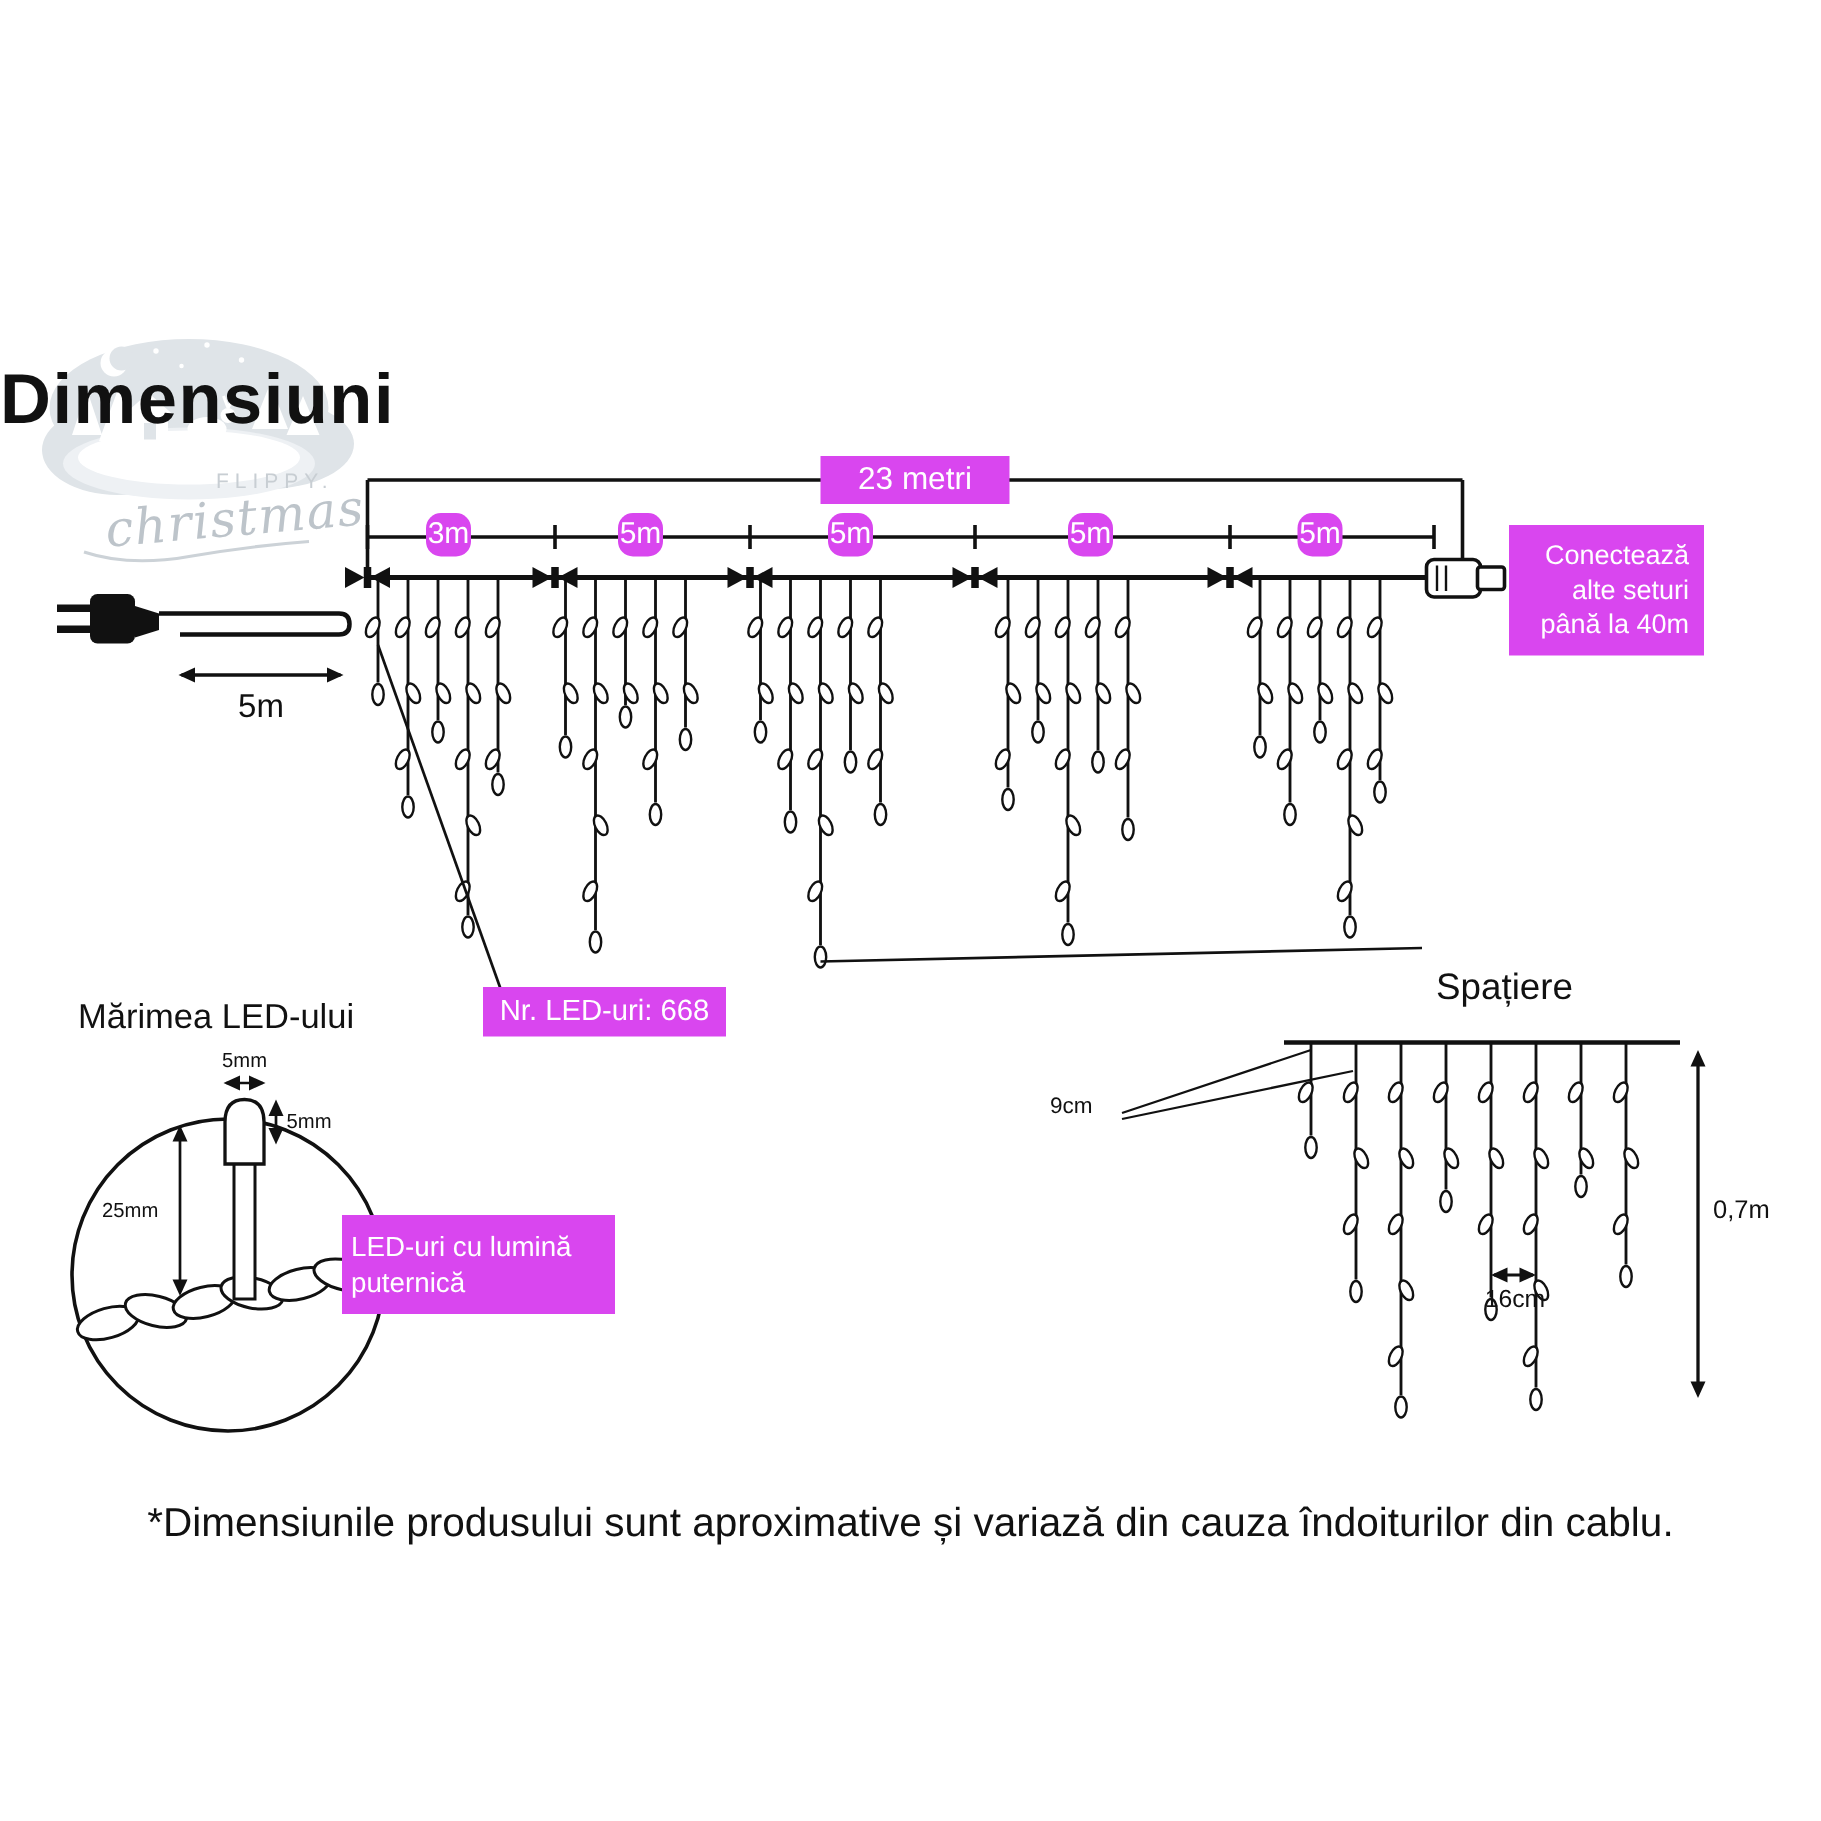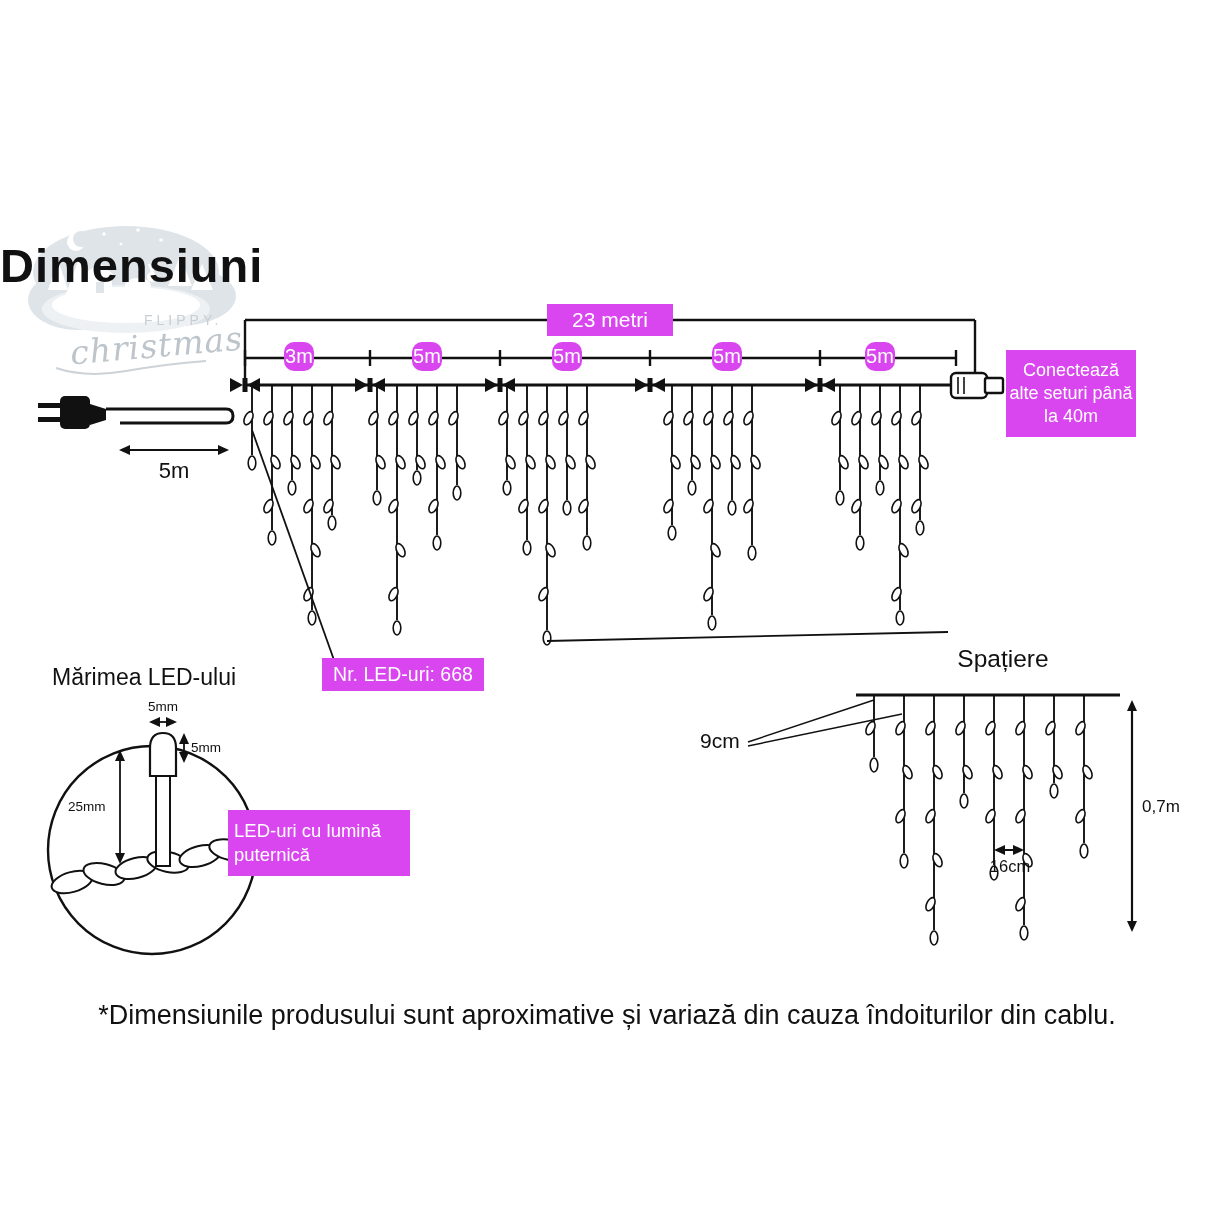--- a/index.html
+++ b/index.html
@@ -579,32 +579,32 @@
 
   <div class="title">Dimensiuni</div>
 
   <div class="bb" style="left:547px;top:304px;width:126px;height:32px;font-size:21px;">23 metri</div>
   <div class="bb segbox" style="left:284px;">3m</div>
   <div class="bb segbox" style="left:412px;">5m</div>
   <div class="bb segbox" style="left:552px;">5m</div>
   <div class="bb segbox" style="left:712px;">5m</div>
   <div class="bb segbox" style="left:865px;">5m</div>
 
-  <div class="bb" style="left:1006px;top:350px;width:130px;padding:9px 0;font-size:18px;
-       line-height:1.28;justify-content:flex-start;text-align:center;">Conectează alte seturi până la 40m</div>
+  <div class="bb" style="left:1006px;top:350px;width:130px;padding:9px 10px;font-size:18px;
+       line-height:1.28;justify-content:flex-start;text-align:right;">Conectează alte seturi până la 40m</div>
 
   <div class="bb" style="left:322px;top:658px;width:162px;height:33px;font-size:19.5px;">Nr. LED-uri: 668</div>
 
   <div class="abs" style="left:146px;top:458px;width:56px;text-align:center;font-size:22px;">5m</div>
 
   <div class="heading" style="left:52px;top:664px;">Mărimea LED-ului</div>
   <div class="small" style="left:133px;top:699px;width:60px;text-align:center;">5mm</div>
   <div class="small" style="left:191px;top:740px;">5mm</div>
   <div class="small" style="left:68px;top:799px;">25mm</div>
   <div class="bb" style="left:228px;top:810px;width:182px;padding:9px 6px;font-size:18.5px;line-height:1.3;">LED-uri cu lumină puternică</div>
 
   <div class="abs" style="left:923px;top:645px;width:160px;text-align:center;font-size:24.5px;">Spațiere</div>
-  <div class="abs" style="left:700px;top:729px;font-size:21px;">9cm</div>
+  <div class="abs" style="left:700px;top:729px;font-size:15px;">9cm</div>
   <div class="abs" style="left:981px;top:857px;width:58px;text-align:center;font-size:16.5px;">16cm</div>
   <div class="abs" style="left:1142px;top:797px;font-size:17px;">0,7m</div>
 
   <div class="footnote">*Dimensiunile produsului sunt aproximative și variază din cauza îndoiturilor din cablu.</div>
 </div>
 
 </body></html>

